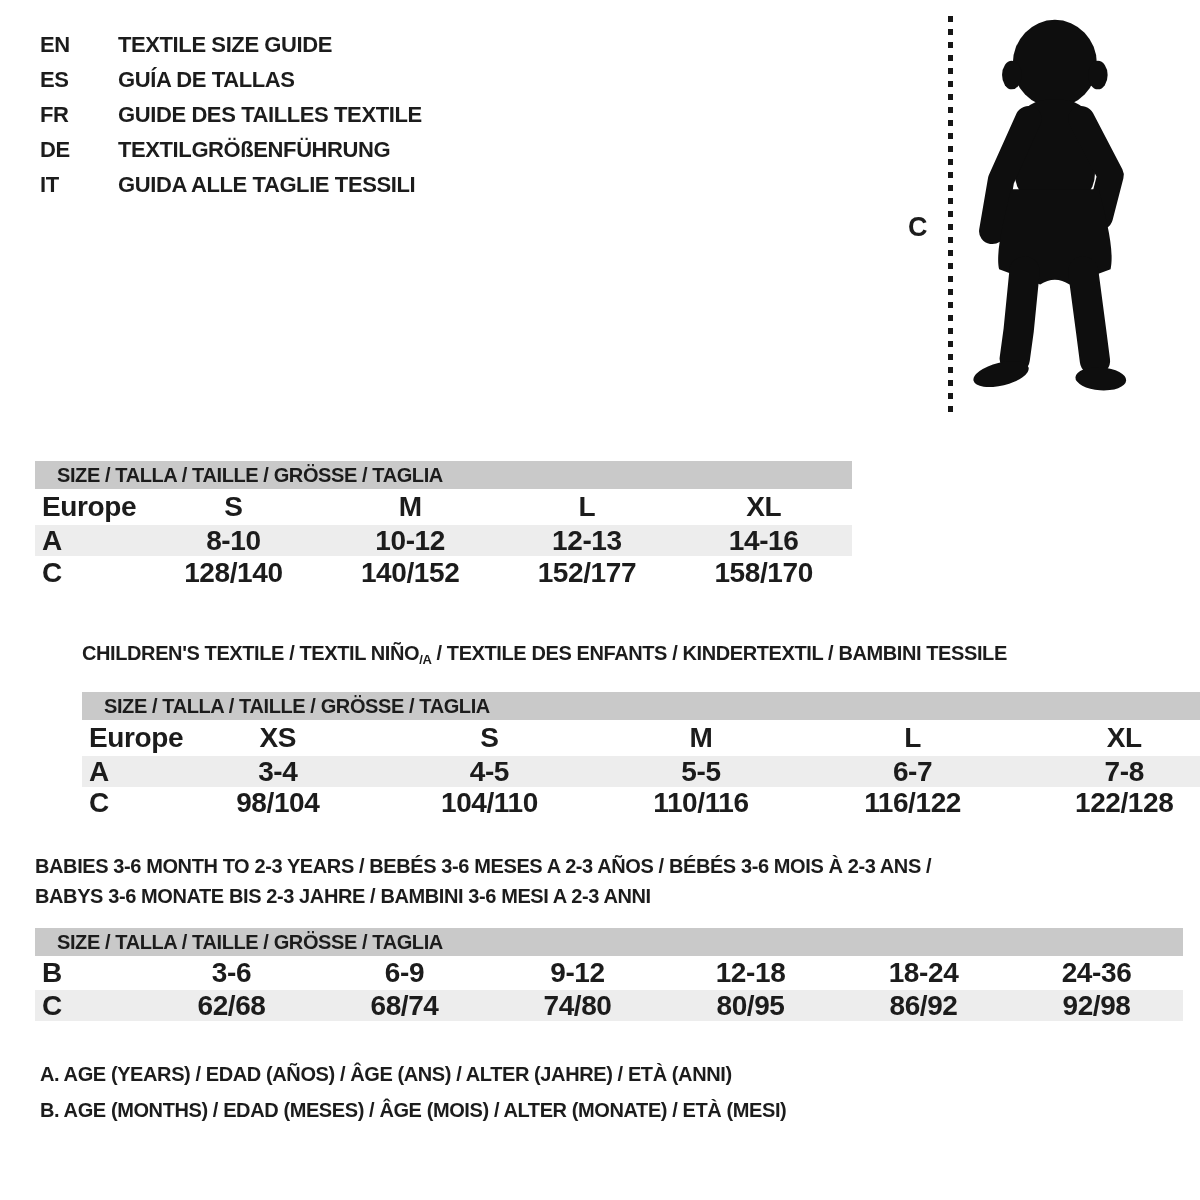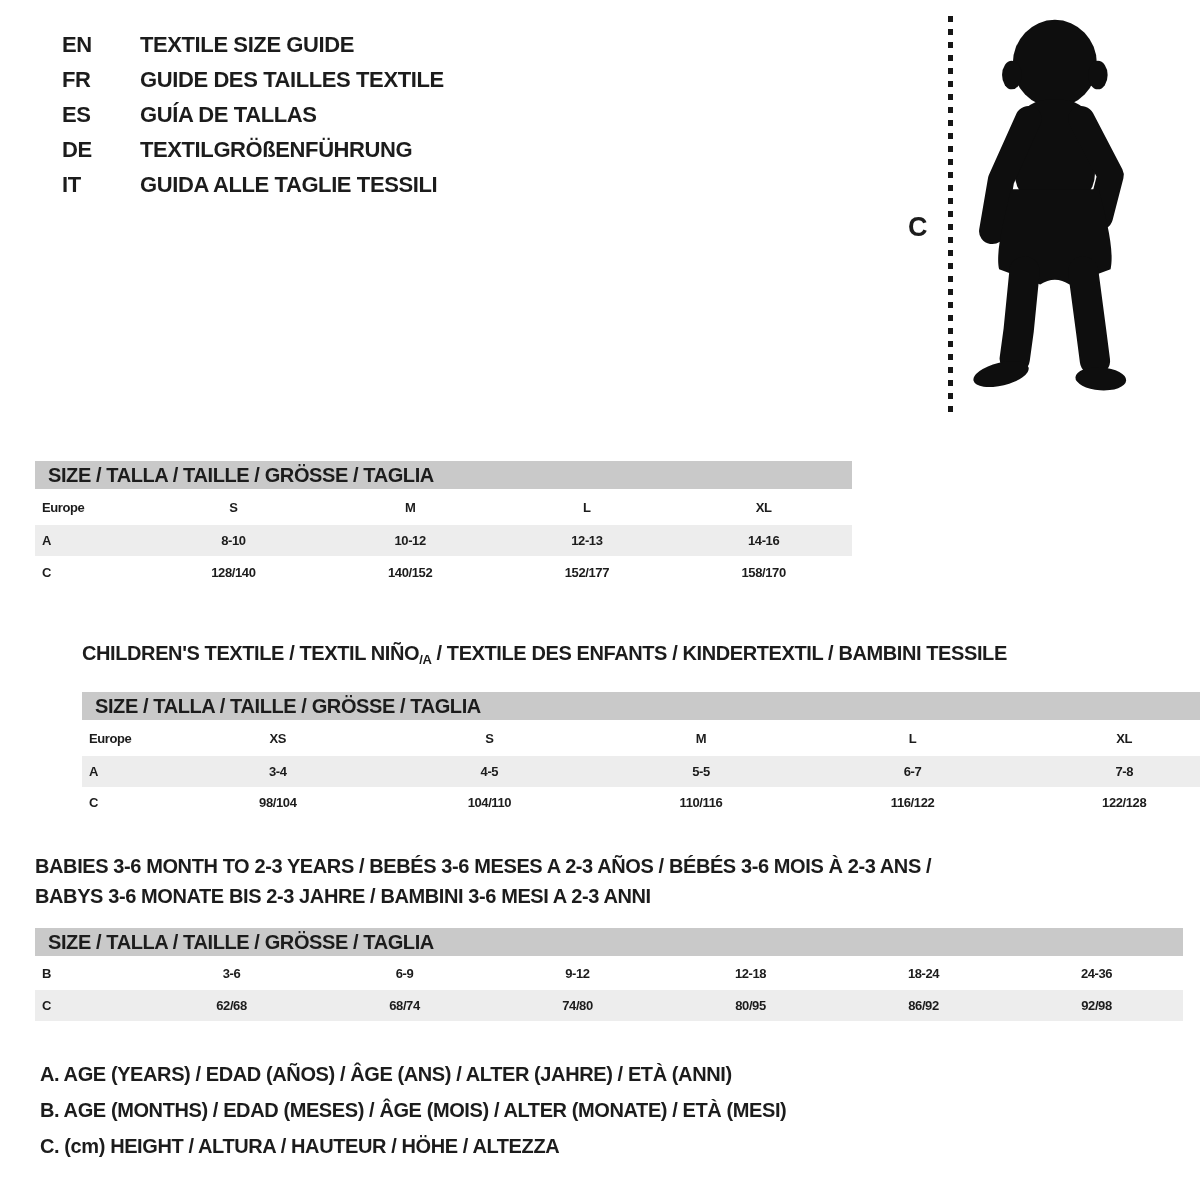--- a/index.html
+++ b/index.html
@@ -3,34 +3,34 @@
 <meta charset="utf-8">
 <style>
   html,body{margin:0;padding:0;}
   body{
     width:1200px;height:1200px;position:relative;background:#ffffff;
     font-family:"Liberation Sans", sans-serif;color:#1c1c1c;overflow:hidden;
   }
   
   .langs{position:absolute;left:40px;top:27px;}
   .lang-row{display:flex;height:35px;align-items:center;font-size:22px;font-weight:bold;letter-spacing:-0.4px;}
-  .lang-code{width:78px;margin-left:22px;}
+  .lang-code{width:78px;}
   .lang-title{white-space:nowrap;text-align:right;}
   
   .dash-line{position:absolute;left:948px;top:16px;width:5px;height:400px;
     background:repeating-linear-gradient(to bottom,#161616 0 6px,transparent 6px 13px);}
   .c-label{position:absolute;left:908px;top:212px;font-size:27px;font-weight:bold;}
   .baby{position:absolute;left:960px;top:16px;}
   
   .sec{position:absolute;left:35px;}
   .sec-title{font-size:20px;font-weight:bold;letter-spacing:-0.4px;white-space:nowrap;height:22px;}
   .sub{font-size:13px;vertical-align:-4px;}
   .bar{height:28px;background:#c9c9c9;font-size:20px;font-weight:bold;line-height:28px;
-       padding-left:13px;letter-spacing:-0.4px;box-sizing:border-box;}
-  .trow{display:flex;align-items:center;font-size:13px;font-weight:bold;letter-spacing:-0.4px;}
+       padding-left:22px;letter-spacing:-0.4px;box-sizing:border-box;}
+  .trow{display:flex;align-items:center;font-size:28px;font-weight:bold;letter-spacing:-0.4px;}
   .trow .lbl{padding-left:7px;box-sizing:border-box;}
   .trow .val{flex:1;text-align:center;}
   .alt{background:#ededed;}
   #sec-junior{top:434px;width:817px;}
   #sec-junior .bar{margin-top:27px;}
   #sec-junior .lbl{width:110px;}
   #sec-children{top:642px;width:1148px;margin-left:47px;}
   #sec-children .bar{margin-top:28px;}
   #sec-children .lbl{width:90px;}
   #sec-babies{top:851px;width:1148px;}
@@ -44,26 +44,26 @@
 </style>
 </head>
 <body>
 
 <div class="langs">
   <div class="lang-row">
     <span class="lang-code">EN</span>
     <span class="lang-title">TEXTILE SIZE GUIDE</span>
   </div>
   <div class="lang-row">
+    <span class="lang-code">ES</span>
+    <span class="lang-title">GUÍA DE TALLAS</span>
+  </div>
+  <div class="lang-row">
     <span class="lang-code">FR</span>
     <span class="lang-title">GUIDE DES TAILLES TEXTILE</span>
-  </div>
-  <div class="lang-row">
-    <span class="lang-code">ES</span>
-    <span class="lang-title">GUÍA DE TALLAS</span>
   </div>
   <div class="lang-row">
     <span class="lang-code">DE</span>
     <span class="lang-title">TEXTILGRÖßENFÜHRUNG</span>
   </div>
   <div class="lang-row">
     <span class="lang-code">IT</span>
     <span class="lang-title">GUIDA ALLE TAGLIE TESSILI</span>
   </div>
 </div>
@@ -162,14 +162,13 @@
     <span class="val">74/80</span>
     <span class="val">80/95</span>
     <span class="val">86/92</span>
     <span class="val">92/98</span>
   </div>
 </div>
 
 <div class="legend">
   <p>A. AGE (YEARS) / EDAD (AÑOS) / ÂGE (ANS) / ALTER (JAHRE) / ETÀ (ANNI)</p>
   <p>B. AGE (MONTHS) / EDAD (MESES) / ÂGE (MOIS) / ALTER (MONATE) / ETÀ (MESI)</p>
-  <p>C. (cm) HEIGHT / ALTURA / HAUTEUR / HÖHE / ALTEZZA</p>
 </div>
 
 </body></html>

